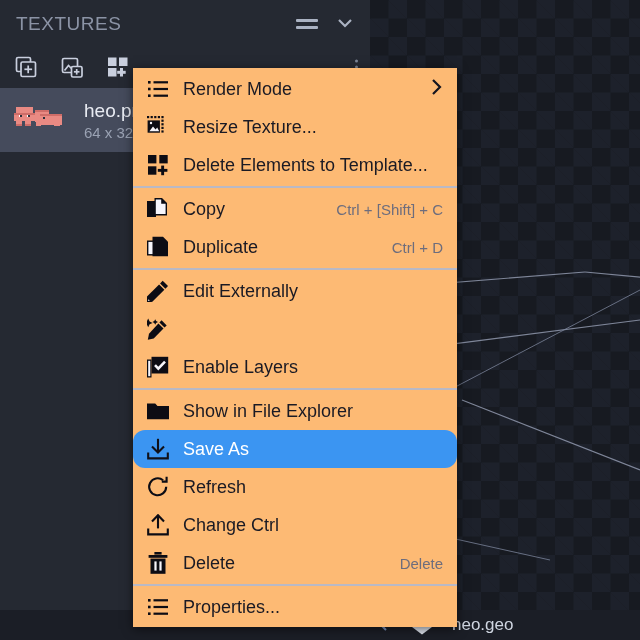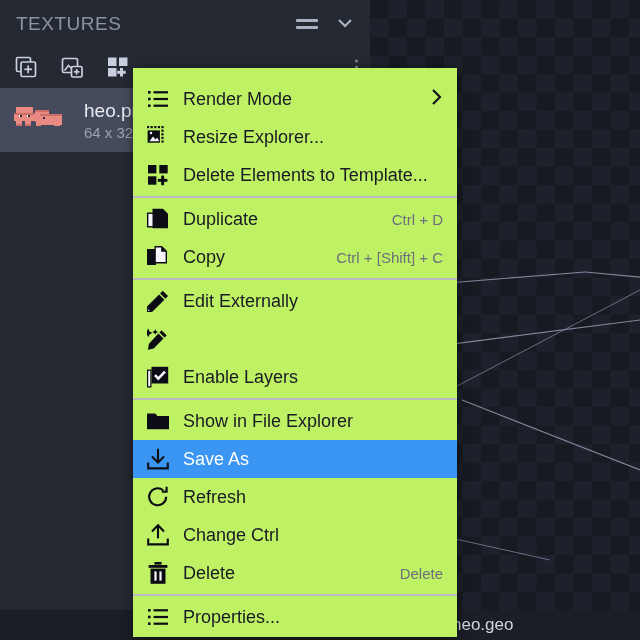--- a/index.html
+++ b/index.html
@@ -70,40 +70,40 @@
     position:absolute; left:0; bottom:0; width:640px; height:30px;
     background:#1b1e26; display:flex; align-items:center;
   }
   #sb-back { margin-left:376px; color:#7f95c0; font-size:17px; font-weight:bold; }
   #sb-modelicon { margin-left:20px; color:#dfe4ee; display:flex; }
   #sb-file { margin-left:18px; font-size:17px; color:#cfd5e0; }
 
   
   #context-menu {
     position:absolute; left:133px; top:68px; width:324px;
-    background:#bef264;
+    background:#fdba74;
     box-shadow:0 2px 10px rgba(0,0,0,.55);
     z-index:50;
-    padding:12px 0 1px;
+    padding:2px 0 1px;
   }
   .mi {
     display:flex; align-items:center; height:38px;
     padding:0 14px 0 12px; cursor:default;
   }
   .mi .mi-icon {
     width:26px; height:24px; flex:none; color:#0c0c14;
     display:flex; align-items:center; justify-content:center;
   }
   .mi .mi-label {
     margin-left:12px; font-size:18px; color:#1a1a24; flex:1;
     white-space:nowrap;
   }
   .mi .mi-short { font-size:15px; color:#6d6d7d; white-space:nowrap; }
   .mi .mi-arrow { font-size:17px; color:#15151f; font-weight:bold; }
-  .mi.selected { background:#3b95f2; }
+  .mi.selected { background:#3b95f2;border-radius:12px; }
   .mi.selected .mi-label { color:#fff; }
   .mi.selected .mi-icon { color:#101018; }
   .sep { height:2px; background:#b9b9c6; margin:2px 0; }
 </style>
 </head>
 <body>
 
 <div id="viewport">
   <svg viewBox="0 0 270 640">
     <g stroke="#9098ad" stroke-width="1.2" fill="none" opacity="0.85">
@@ -240,57 +240,57 @@
             <rect x="14.4" y="3.6" width="2.2" height="2.2"></rect>
             <rect x="14.4" y="7.2" width="2.2" height="2.2"></rect>
             <rect x="14.4" y="10.8" width="2.2" height="2.2"></rect>
             <rect x="14.4" y="14.4" width="2.2" height="2.2"></rect>
           </g>
      <rect x="0.6" y="4.4" width="12.3" height="12.3"></rect>
      <polygon points="2.4,15.2 6,10.4 8.6,13.4 10.2,11.6 12.2,15.2" fill="#f6f5fb"></polygon>
      <circle cx="4" cy="7" r="1.2" fill="#f6f5fb"></circle>
         </svg>
       </span>
-      <span class="mi-label">Resize Explorer...</span>
+      <span class="mi-label">Resize Texture...</span>
     </div>
     <div class="mi">
       <span class="mi-icon">
         <svg width="21" height="21" viewBox="0 0 21 21" fill="currentColor">
      <rect x="0" y="0" width="8.4" height="8.4"></rect>
           <rect x="11.3" y="0" width="8.4" height="8.4"></rect>
      <rect x="0" y="11.3" width="8.4" height="8.4"></rect>
      <rect x="13.2" y="10.6" width="2.9" height="9.6"></rect>
           <rect x="9.8" y="13.9" width="9.6" height="2.9"></rect>
         </svg>
       </span>
       <span class="mi-label">Delete Elements to Template...</span>
     </div>
     <div class="sep"></div>
     <div class="mi">
       <span class="mi-icon">
         <svg width="22" height="22" viewBox="0 0 22 22" fill="currentColor">
-     <path d="M0 4.5 h8 v15 h-8 z"></path>
-          <rect x="1.4" y="5.9" width="5.2" height="12.2" fill="#f6f5fb"></rect>
-     <path d="M5.5 0.8 h10.5 l5 5 v14.4 h-15.5 z"></path>
-        </svg>
-      </span>
-      <span class="mi-label">Duplicate</span>
-      <span class="mi-short">Ctrl + D</span>
-    </div>
-    <div class="mi">
-      <span class="mi-icon">
-        <svg width="22" height="22" viewBox="0 0 22 22" fill="currentColor">
      <path d="M0 3 h9 v16 h-9 z"></path>
      <path d="M7.5 0 h7.5 l5 5 v12.5 h-12.5 z" fill="currentColor"></path>
      <path d="M8.8 1.4 h5.4 v4.4 h4.4 v10.3 h-9.8 z" fill="#f6f5fb"></path>
      <path d="M15.3 1.7 l3.4 3.4 h-3.4 z"></path>
         </svg>
       </span>
       <span class="mi-label">Copy</span>
       <span class="mi-short">Ctrl + [Shift] + C</span>
+    </div>
+    <div class="mi">
+      <span class="mi-icon">
+        <svg width="22" height="22" viewBox="0 0 22 22" fill="currentColor">
+     <path d="M0 4.5 h8 v15 h-8 z"></path>
+          <rect x="1.4" y="5.9" width="5.2" height="12.2" fill="#f6f5fb"></rect>
+     <path d="M5.5 0.8 h10.5 l5 5 v14.4 h-15.5 z"></path>
+        </svg>
+      </span>
+      <span class="mi-label">Duplicate</span>
+      <span class="mi-short">Ctrl + D</span>
     </div>
     <div class="sep"></div>
     <div class="mi">
       <span class="mi-icon">
         <svg width="22" height="22" viewBox="0 0 22 22" fill="currentColor">
      <path d="M15.7 0.8 l5.3 5.3 -2.6 2.6 -5.3 -5.3 z"></path>
      <path d="M12.1 4.4 l5.3 5.3 -12.1 12.1 -6.6 1.3 1.3 -6.6 z"></path>
      <path d="M1.6 19.2 l1.2 1.2 -2 0.5 z" fill="#f6f5fb"></path>
         </svg>
       </span>

